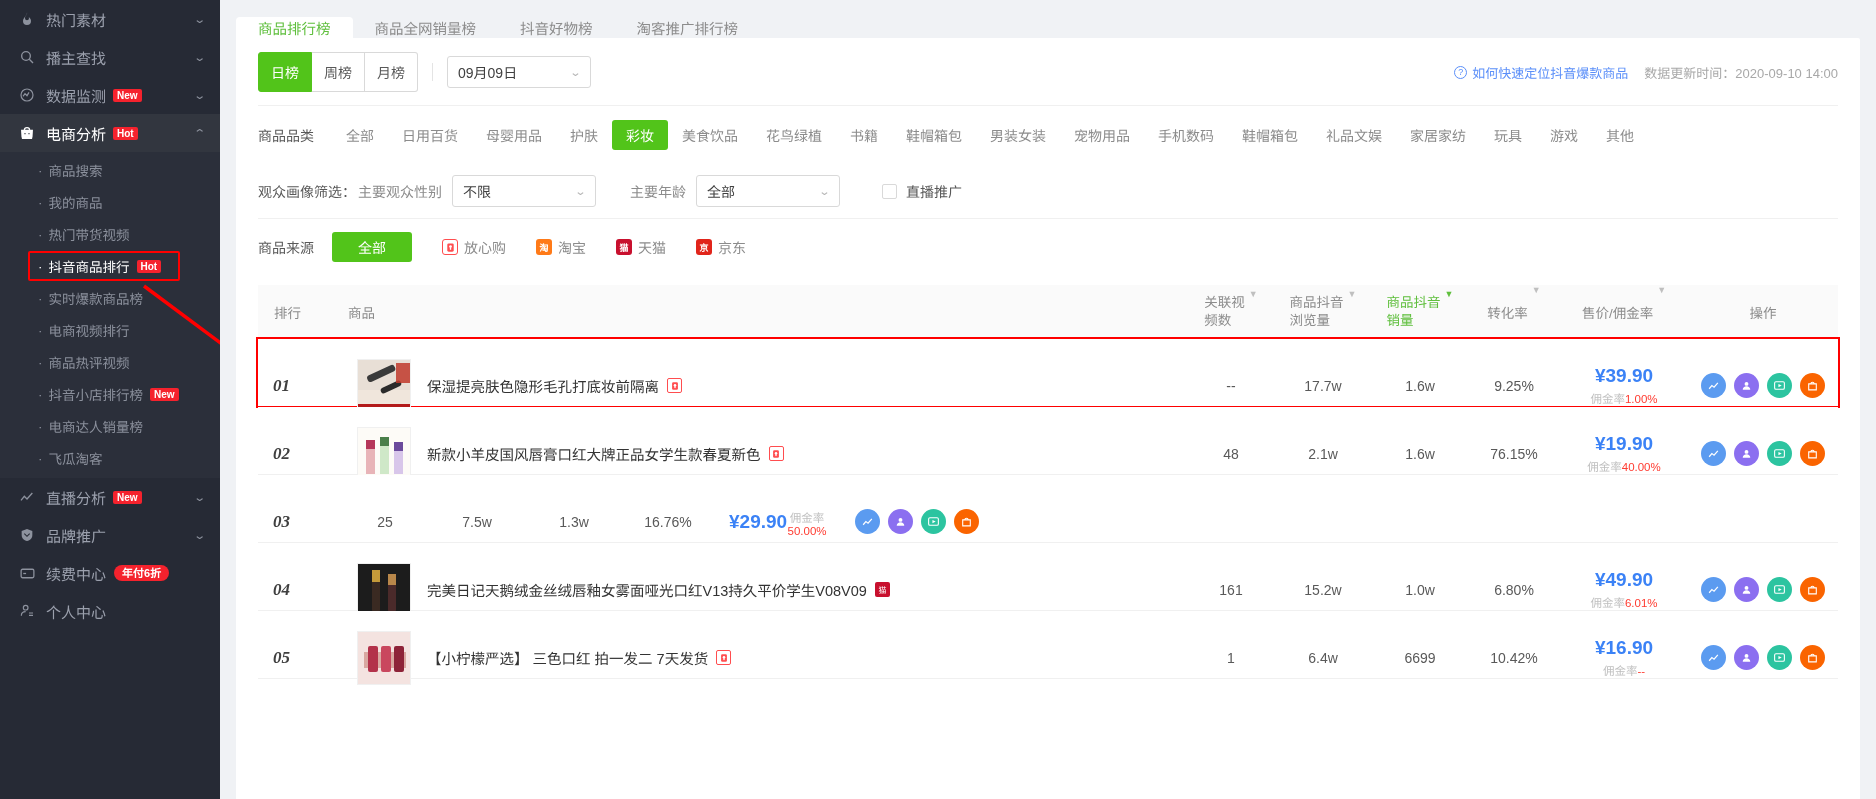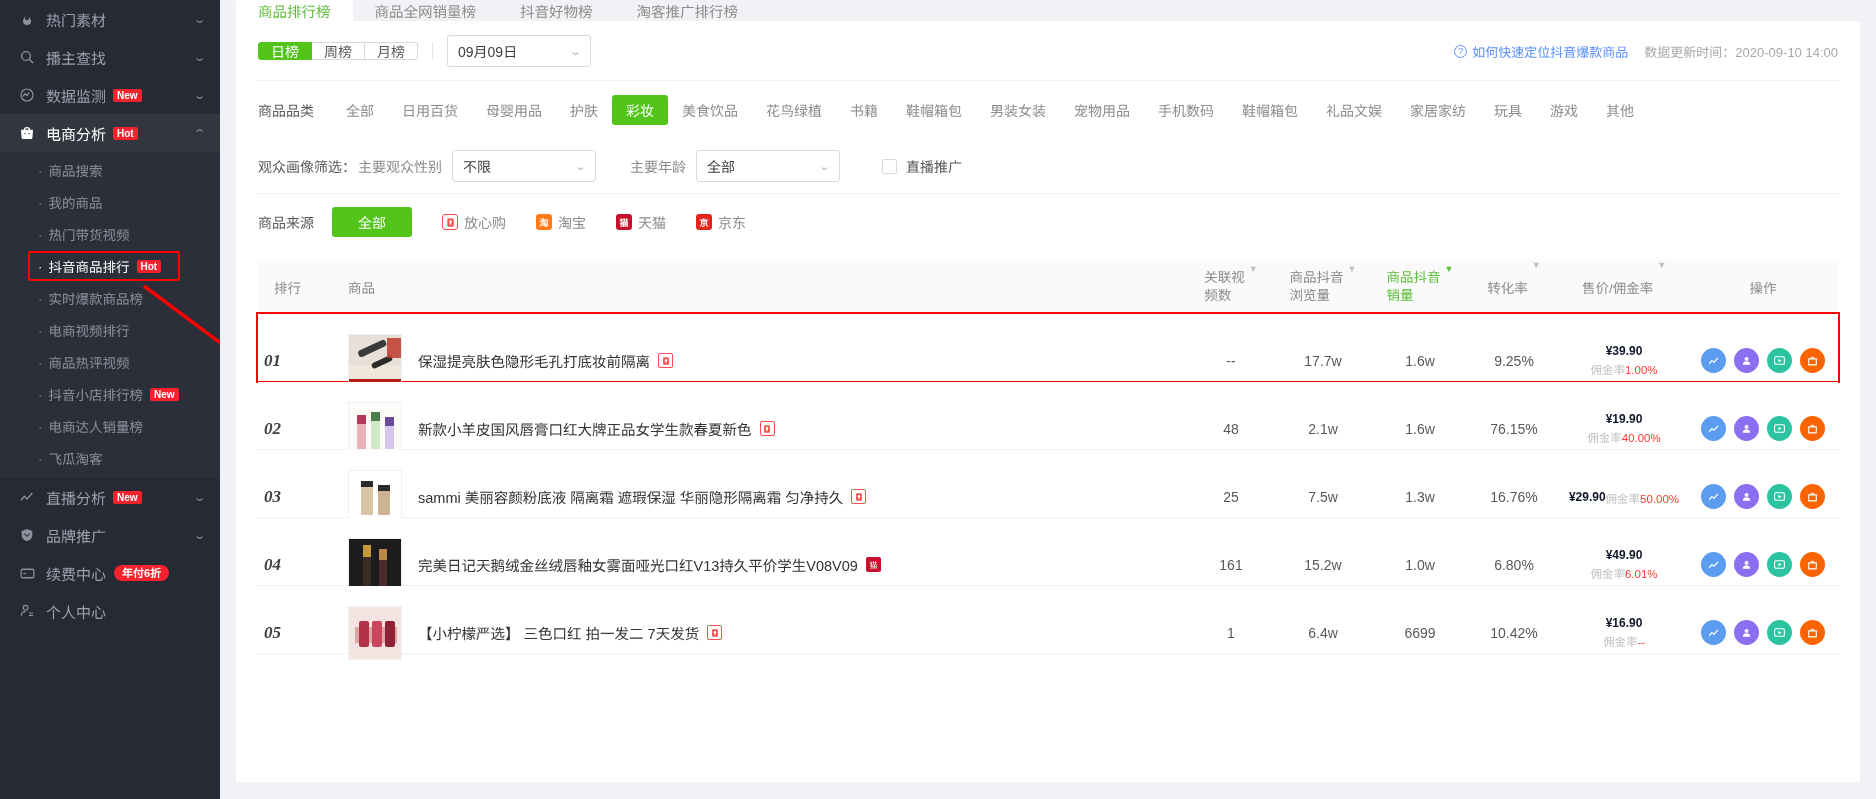--- a/index.html
+++ b/index.html
@@ -67,21 +67,21 @@
 
   
   .arrow-svg { position: absolute; left: 140px; top: 282px; pointer-events: none; }
 
   
   .main {
     flex: 1; height: 799px; background: #f0f2f5;
     overflow: hidden; position: relative;
   }
   .tabs {
-    height: 21px; display: flex; align-items: flex-end;
+    height: 38px; display: flex; align-items: flex-end;
     background: #f0f2f5; padding-left: 16px;
   }
   .tab {
     display: flex; align-items: center; padding: 0 22px;
     font-size: 14.5px; color: #8c8c8c; cursor: pointer;
     background: transparent;
   }
   .tab.active {
     background: #fff; color: #5fbf3d; border-radius: 4px 4px 0 0;
   }
@@ -90,21 +90,21 @@
     border-radius: 0 2px 0 0;
   }
 
   
   .fbar {
     display: flex; align-items: center;
     padding: 14px 22px 13px 22px;
   }
   .seg { display: flex; }
   .seg-btn {
-    height: 18px; min-width: 46px; padding: 0 12px;
+    height: 40px; min-width: 46px; padding: 0 12px;
     display: flex; align-items: center; justify-content: center;
     border: 1px solid #d9d9d9; border-left: none;
     font-size: 14px; color: #595959; background: #fff; cursor: pointer;
   }
   .seg-btn:first-child { border-left: 1px solid #d9d9d9; border-radius: 3px 0 0 3px; }
   .seg-btn:last-child { border-radius: 0 3px 3px 0; }
   .seg-btn.on { background: #52c41a; border-color: #52c41a; color: #fff; }
   .vsep { width: 1px; height: 18px; background: #e4e4e4; margin: 0 14px; }
   .date-select {
     width: 144px; height: 32px; border: 1px solid #d9d9d9; border-radius: 3px;
@@ -196,39 +196,39 @@
   .c-sale   { width: 96px; justify-content: center; }
   .c-conv   { width: 92px; justify-content: center; }
   .c-price  { width: 128px; justify-content: center; }
   .c-act    { width: 150px; justify-content: center; }
 
   .trow {
     display: flex; align-items: center; height: 68px;
     border-bottom: 1px solid #f0f0f0; font-size: 14px; color: #404040;
     background: #fff; position: relative;
   }
-  .td { display: flex; align-items: center; padding: 0 6px; margin-top: 26px; }
+  .td { display: flex; align-items: center; padding: 0 15px; margin-top: 26px; }
   .rank-num {
     font-size: 17px; color: #404040; font-style: italic;
     font-family: "Liberation Serif", serif; font-weight: bold;
   }
   .prod-cell { display: flex; align-items: center; }
   .thumb {
     width: 54px; height: 54px; min-width: 54px;
     border: 1px solid #f0f0f0; margin-right: 16px;
     position: relative; overflow: hidden; background: #fff;
   }
   .prod-name { font-size: 14.5px; color: #333; }
   .tagico {
     display: inline-flex; align-items: center; justify-content: center;
     width: 15px; height: 15px; margin-left: 8px;
     border-radius: 2px; vertical-align: middle;
     font-size: 9px; color: #fff;
   }
-  .price-main { font-size: 12px; color: #0f172a; font-weight: bold; text-align: center; }
+  .price-main { font-size: 19px; color: #3b82f6; font-weight: bold; text-align: center; }
   .price-sub { font-size: 11.5px; color: #bfbfbf; text-align: center; margin-top: 3px; }
   .price-sub b { color: #ff3b30; font-weight: normal; }
   .acts { display: flex; gap: 8px; }
   .abtn {
     width: 25px; height: 25px; border-radius: 50%;
     display: flex; align-items: center; justify-content: center;
     cursor: pointer; color: #fff;
   }
   .hl-row {
     position: absolute; left: -2px; right: -2px; top: -2px; bottom: -2px;
@@ -676,39 +676,20 @@
                   </svg>
                 </span>
             </div>
           </div>
         </div>
 
         <div class="trow">
           <div class="td c-rank">
             <span class="rank-num">03</span>
           </div>
-          <div class="td c-prod prod-cell">
-            <span class="thumb">
-              <svg width="54" height="54" viewBox="0 0 54 54">
-                <rect width="54" height="54" fill="#ffffff"></rect>
-                <rect x="12" y="14" width="12" height="30" rx="1.5" fill="#d8c3a5"></rect>
-                  <rect x="12" y="10" width="12" height="6" fill="#2b2b2b"></rect>
-                <rect x="29" y="18" width="12" height="26" rx="1.5" fill="#cbb394"></rect>
-                  <rect x="29" y="14" width="12" height="6" fill="#2b2b2b"></rect>
-              </svg>
-            </span>
-            <span class="prod-name">sammi 美丽容颜粉底液 隔离霜 遮瑕保湿 华丽隐形隔离霜 匀净持久</span>
-            <span class="tagico" style="background:#fff;border:1px solid #ff4d4f;color:#ff4d4f">
-              <svg width="10" height="10" viewBox="0 0 24 24" fill="currentColor">
-                  <rect x="5" y="3" width="14" height="18" rx="3"></rect>
-                  <circle cx="12" cy="10" r="3" fill="#fff"></circle>
-                  <rect x="10.5" y="12" width="3" height="5" fill="#fff"></rect>
-                </svg>
-            </span>
-          </div>
           <div class="td c-vid num-dim">25</div>
           <div class="td c-view num-dim">7.5w</div>
           <div class="td c-sale num-dim">1.3w</div>
           <div class="td c-conv num-dim">16.76%</div>
           <div class="td c-price" style="flex-direction:row;justify-content:center">
             <span class="price-main">¥29.90</span>
             <span class="price-sub"><span>佣金率</span><b>50.00%</b></span>
           </div>
           <div class="td c-act">
             <div class="acts">

